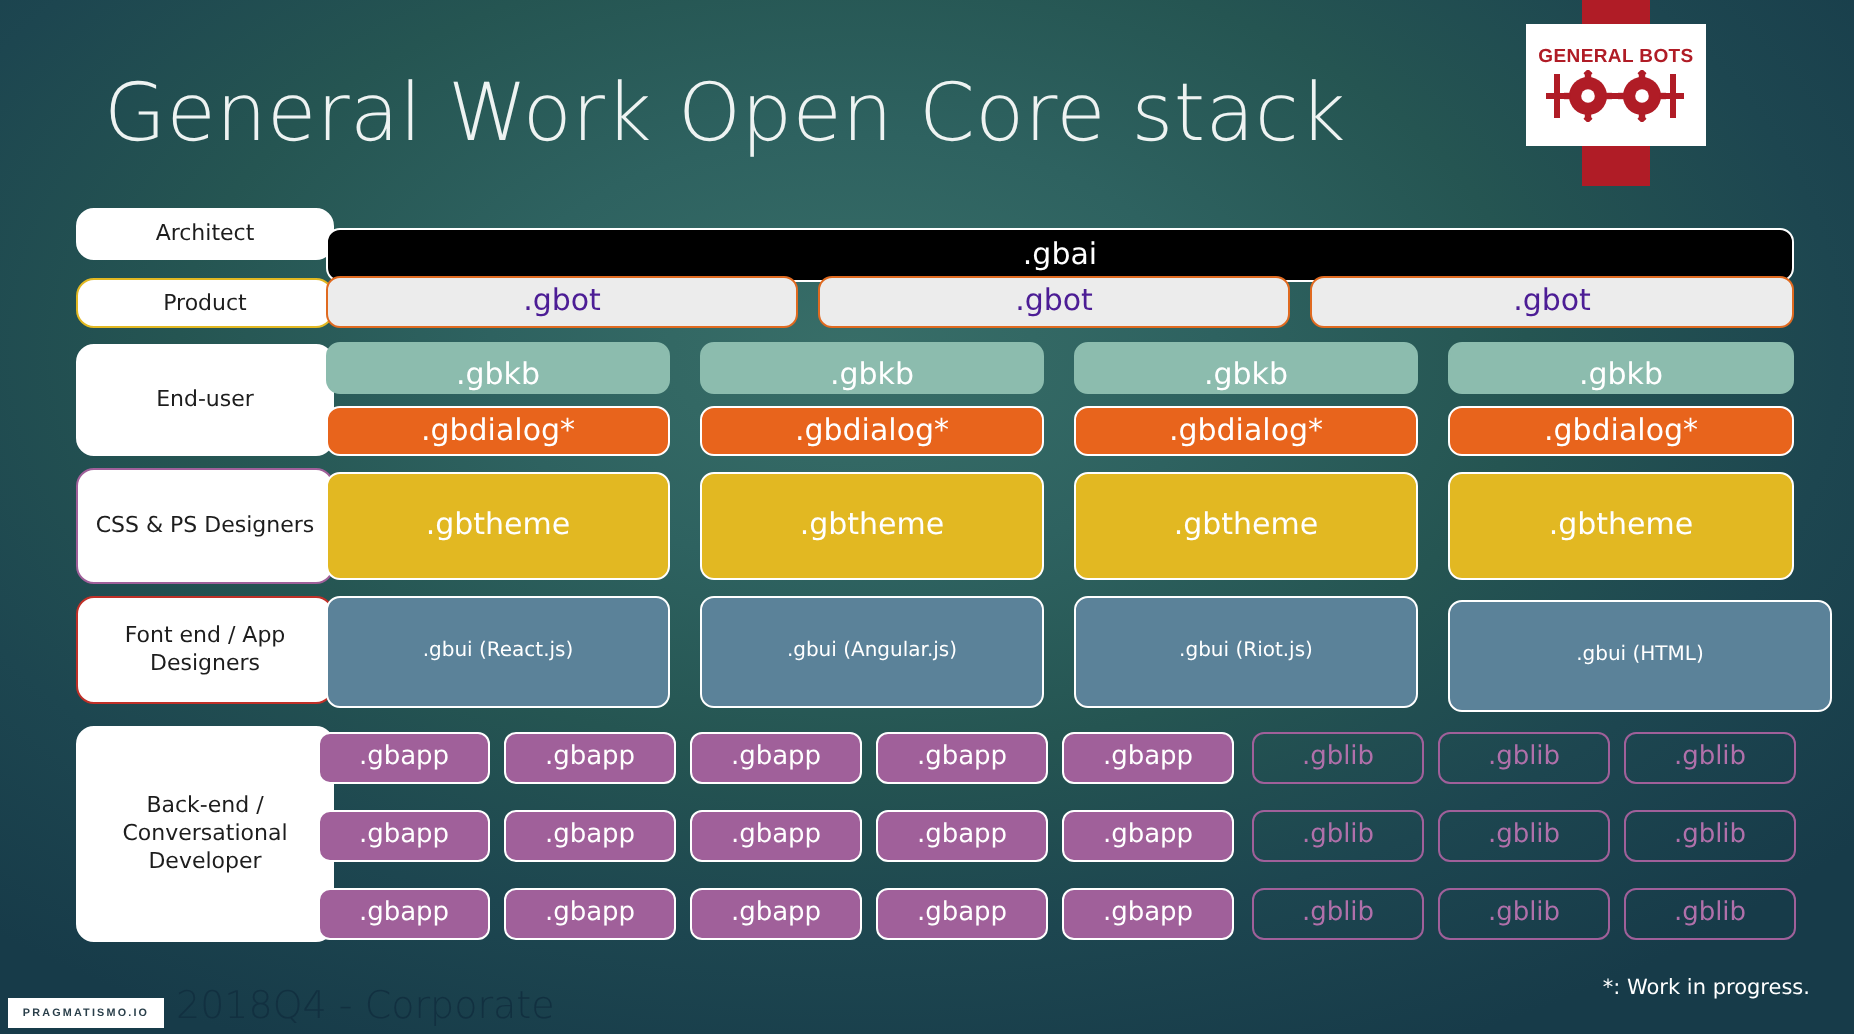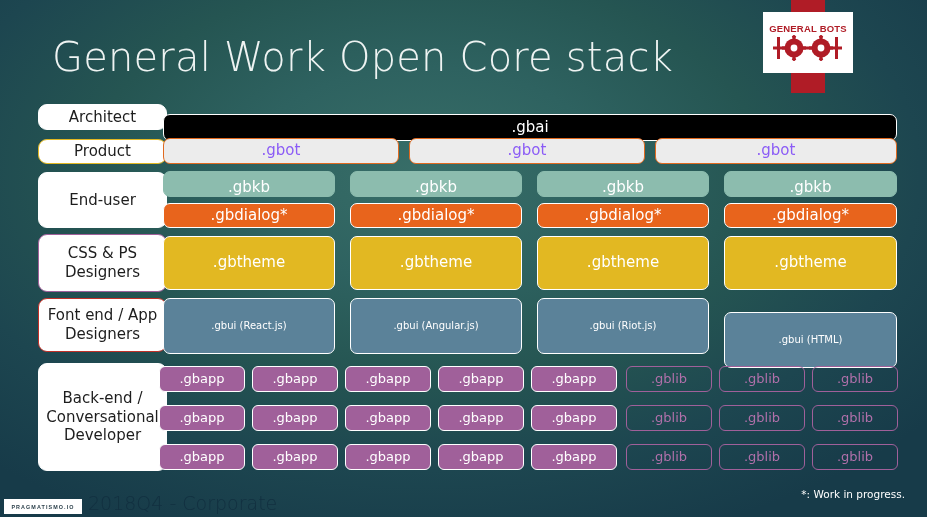--- a/index.html
+++ b/index.html
@@ -67,21 +67,21 @@
     left: 38px;
     width: 129px;
     background: #ffffff;
     border-radius: 9px;
     border: 1.6px solid #ffffff;
     display: flex;
     align-items: center;
     justify-content: center;
     text-align: center;
     color: #1d1d1d;
-    font-size: 15px;
+    font-size: 11px;
     line-height: 1.25;
     font-family: "DejaVu Sans", sans-serif;
     padding: 2px 4px;
   }
 
   
   .box {
     position: absolute;
     border-radius: 7px;
     display: flex;
@@ -95,21 +95,21 @@
   }
 
   .box.gbai {
     background: #000000;
     border: 1.8px solid #ffffff;
     color: #ffffff;
   }
   .box.gbot {
     background: #ececec;
     border: 1.6px solid #e06a20;
-    color: #8b5cf6;
+    color: #4c1d95;
   }
   .box.gbkb {
     background: #8cbcae;
     border: 1.4px solid #8cbcae;
     color: #ffffff;
     align-items: flex-end;
   }
   .box.gbdialog {
     background: #e8641c;
     border: 1.8px solid #ffffff;
@@ -299,21 +299,21 @@
 
   <div class="box gbui" style="left:163px;top:298px;width:172px;height:56px">
     <span>.gbui (React.js)</span>
   </div>
   <div class="box gbui" style="left:350px;top:298px;width:172px;height:56px">
     <span>.gbui (Angular.js)</span>
   </div>
   <div class="box gbui" style="left:537px;top:298px;width:172px;height:56px">
     <span>.gbui (Riot.js)</span>
   </div>
-  <div class="box gbui" style="left:724px;top:312px;width:173px;height:56px">
+  <div class="box gbui" style="left:724px;top:300px;width:192px;height:56px">
     <span>.gbui (HTML)</span>
   </div>
 
   <div class="box gbapp" style="left:159px;top:366px;width:86px;height:26px">
       <span>.gbapp</span>
     </div>
   <div class="box gbapp" style="left:252px;top:366px;width:86px;height:26px">
       <span>.gbapp</span>
     </div>
   <div class="box gbapp" style="left:345px;top:366px;width:86px;height:26px">

